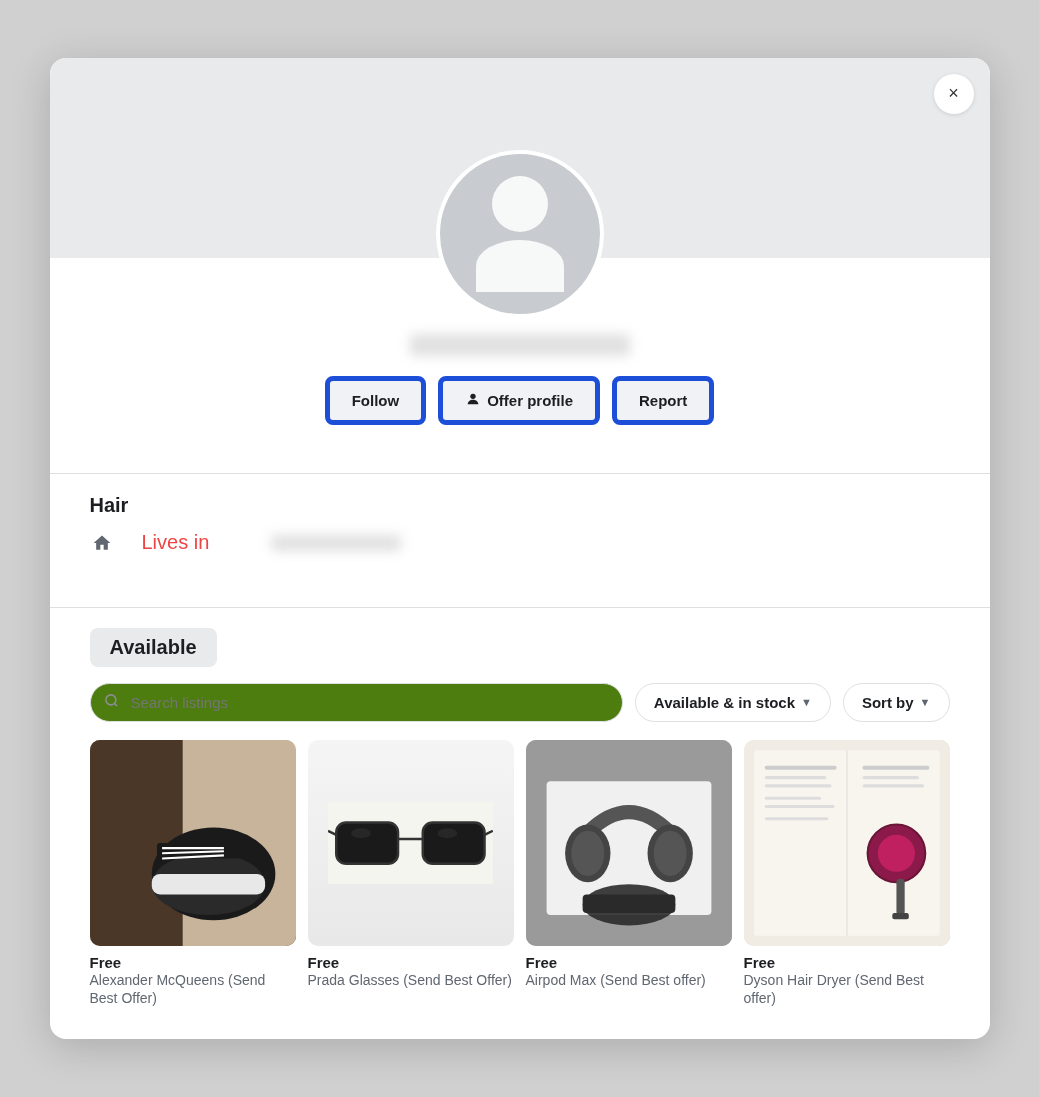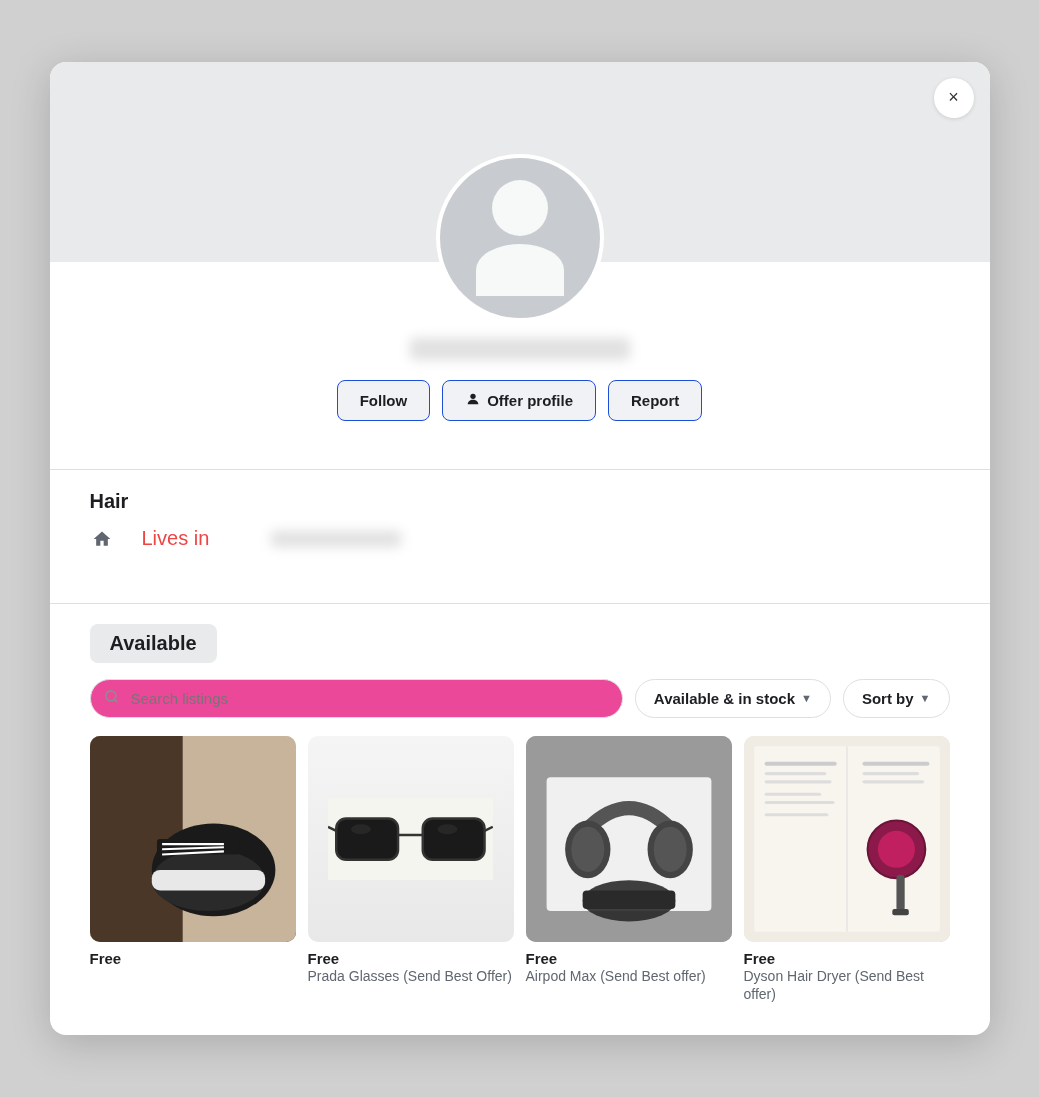--- a/index.html
+++ b/index.html
@@ -91,21 +91,21 @@
       filter: blur(6px);
     }
     .action-buttons {
       display: flex;
       gap: 12px;
       margin-bottom: 4px;
     }
     .btn {
       padding: 10px 22px;
       border-radius: 8px;
-      border: 1px solid #1d4ed8;
+      border: 5px solid #1d4ed8;
       background: #f0f2f5;
       font-size: 15px;
       font-weight: 600;
       color: #1c1e21;
       cursor: pointer;
       display: flex;
       align-items: center;
       gap: 6px;
     }
     .divider {
@@ -177,21 +177,21 @@
     }
     .search-box {
       flex: 1;
       position: relative;
     }
     .search-box input {
       width: 100%;
       padding: 10px 16px 10px 40px;
       border-radius: 24px;
       border: 1px solid #dddfe2;
-      background: #ec4899;
+      background: #4d7c0f;
       font-size: 15px;
       color: #1c1e21;
       outline: none;
     }
     .search-icon-wrap {
       position: absolute;
       left: 14px;
       top: 50%;
       transform: translateY(-50%);
       color: #8a8d91;
@@ -348,20 +348,21 @@
             <ellipse cx="115" cy="140" rx="55" ry="30" fill="#2a2a2a"></ellipse>
             <rect x="60" y="130" width="110" height="20" rx="8" fill="#e8e8e8"></rect>
             <rect x="65" y="100" width="80" height="15" fill="#1a1a1a" rx="3"></rect>
 
             <line x1="70" y1="105" x2="130" y2="105" stroke="#fff" stroke-width="2"></line>
             <line x1="70" y1="110" x2="130" y2="108" stroke="#fff" stroke-width="2"></line>
             <line x1="70" y1="115" x2="130" y2="112" stroke="#fff" stroke-width="2"></line>
           </svg>
         </div>
         <div class="listing-price">Free</div>
+        <div class="listing-name">Alexander McQueens (Send Best Offer)</div>
       </div>
 
       <div class="listing-card">
         <div class="listing-img img-glasses">
           <svg class="glasses-svg" viewBox="0 0 200 100" xmlns="http://www.w3.org/2000/svg">
             <rect width="200" height="100" fill="#f5f5f0"></rect>
 
             <rect x="10" y="25" width="75" height="50" rx="12" ry="12" fill="#1a1a1a" stroke="#333" stroke-width="3"></rect>
 
             <rect x="115" y="25" width="75" height="50" rx="12" ry="12" fill="#1a1a1a" stroke="#333" stroke-width="3"></rect>

